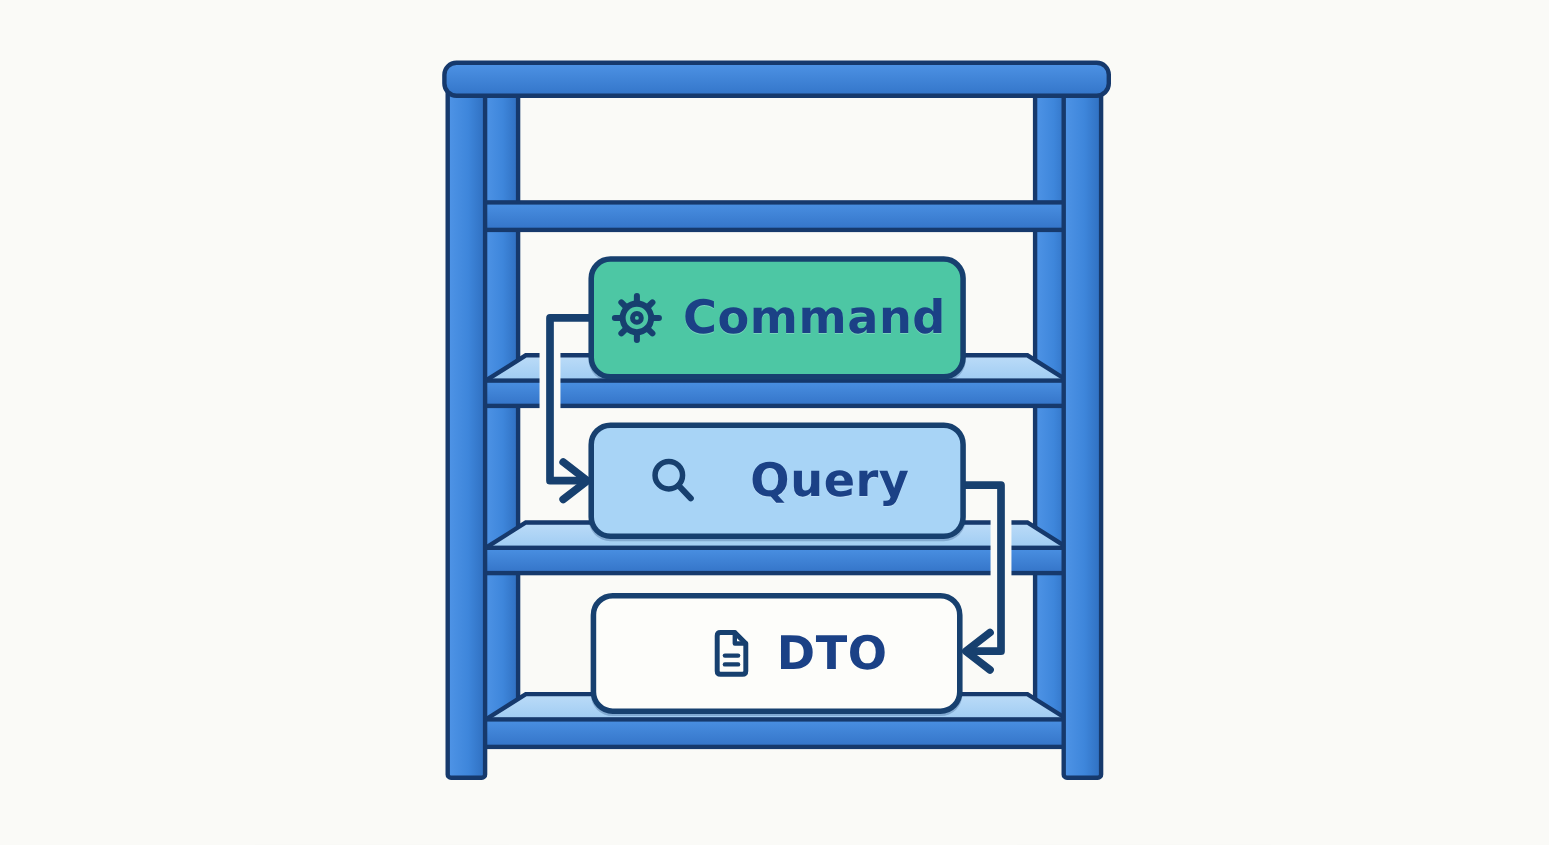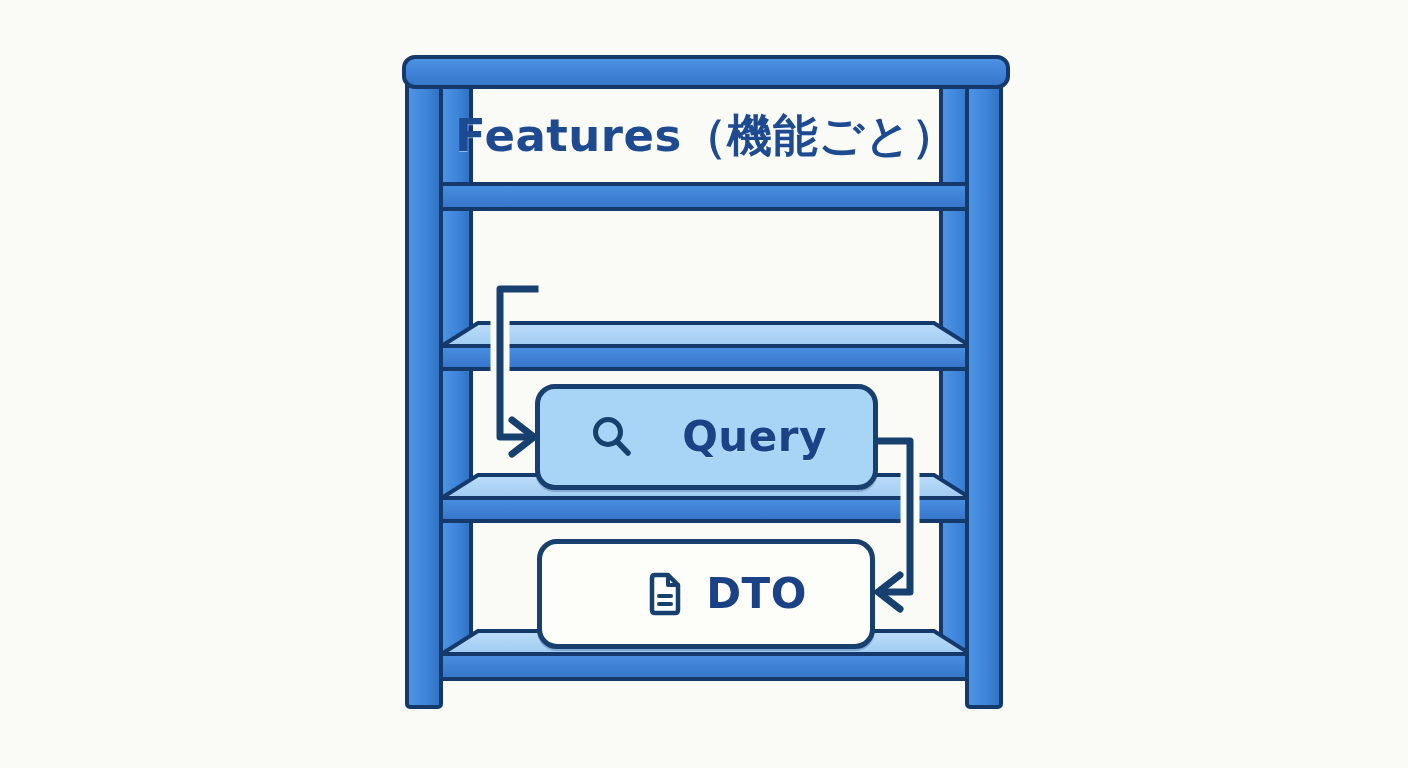--- a/index.html
+++ b/index.html
@@ -93,22 +93,40 @@
       <path d="M535 289 L500 289 L500 437 L528 437" stroke-linecap="square"></path>
       <path d="M512 420 L534 437 L512 454" stroke-linecap="round"></path>
     </g>
 
     <g stroke="#17406f" stroke-width="7" fill="none" stroke-linejoin="round">
       <path d="M877 441 L910 441 L910 592 L884 592" stroke-linecap="square"></path>
       <path d="M900 575 L878 592 L900 609" stroke-linecap="round"></path>
     </g>
   </svg>
 
-  <div class="title">Features（機能ごと）</div>
 
+  <div class="box box-command" style="background: rgb(77, 199, 164);">
+    <svg class="icon" width="52" height="52" viewBox="-26 -26 52 52">
+      <g stroke="#17406f" fill="none" stroke-linecap="round">
+        <circle r="13" stroke-width="5.5"></circle>
+        <circle r="4" stroke-width="4.5"></circle>
+        <g stroke-width="5.5">
+          <line x1="0" y1="-15" x2="0" y2="-20"></line>
+          <line x1="0" y1="15" x2="0" y2="20"></line>
+          <line x1="-15" y1="0" x2="-20" y2="0"></line>
+          <line x1="15" y1="0" x2="20" y2="0"></line>
+          <line x1="-10.6" y1="-10.6" x2="-14.1" y2="-14.1"></line>
+          <line x1="10.6" y1="-10.6" x2="14.1" y2="-14.1"></line>
+          <line x1="-10.6" y1="10.6" x2="-14.1" y2="14.1"></line>
+          <line x1="10.6" y1="10.6" x2="14.1" y2="14.1"></line>
+        </g>
+      </g>
+    </svg>
+    <span class="label">Command</span>
+  </div>
 
   <div class="box box-query" style="background: rgb(168, 212, 246);">
     <svg class="icon" width="52" height="52" viewBox="-26 -26 52 52">
       <g stroke="#17406f" fill="none" stroke-linecap="round">
         <circle cx="-4" cy="-5" r="12.5" stroke-width="5"></circle>
         <line x1="5" y1="4.5" x2="16" y2="16" stroke-width="5.5"></line>
       </g>
     </svg>
     <span class="label">Query</span>
   </div>

